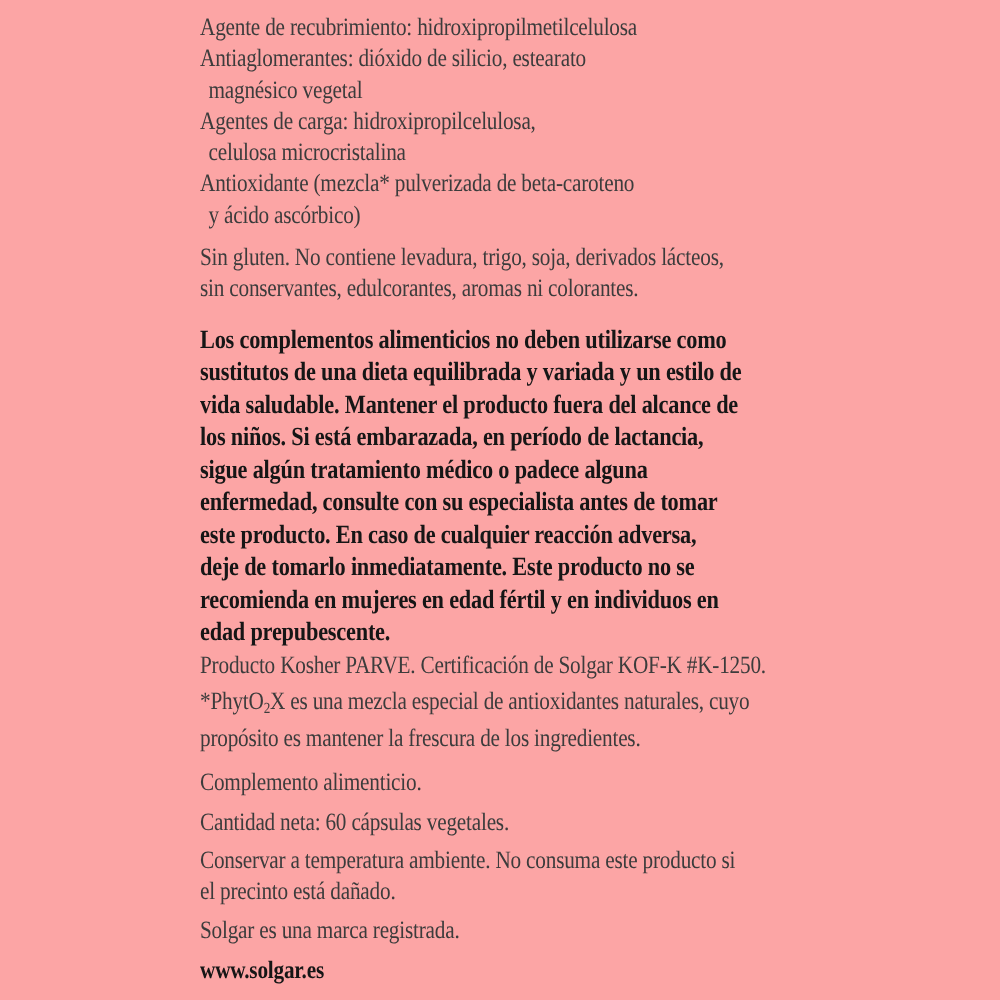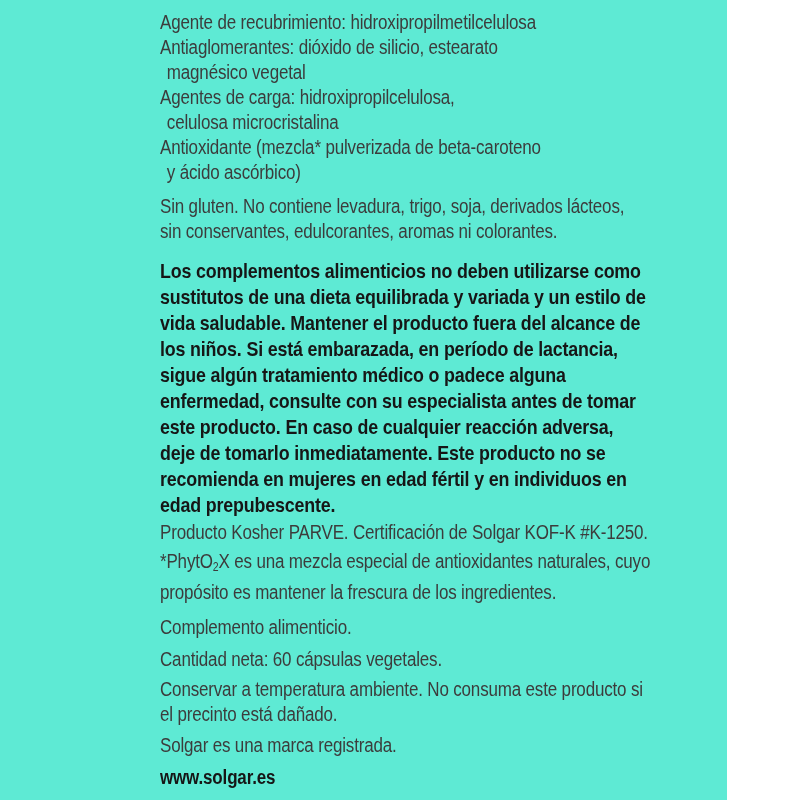--- a/index.html
+++ b/index.html
@@ -2,25 +2,25 @@
 <html><head>
 <meta charset="utf-8">
 <style>
   html, body {
     margin: 0;
     padding: 0;
     background: #ffffff;
   }
   .page {
     position: relative;
-    width: 727px;
+    width: 800px;
     height: 800px;
-    background: #5eead4;
+    background: #fca5a5;
     overflow: hidden;
-    font-family: Liberation Sans, sans-serif;
+    font-family: Liberation Serif, serif;
   }
   .label {
     position: absolute;
     left: 160px;
     top: 10px;
     width: 760px;
     transform: scaleX(0.85);
     transform-origin: left top;
     color: #3c3c3c;
   }

